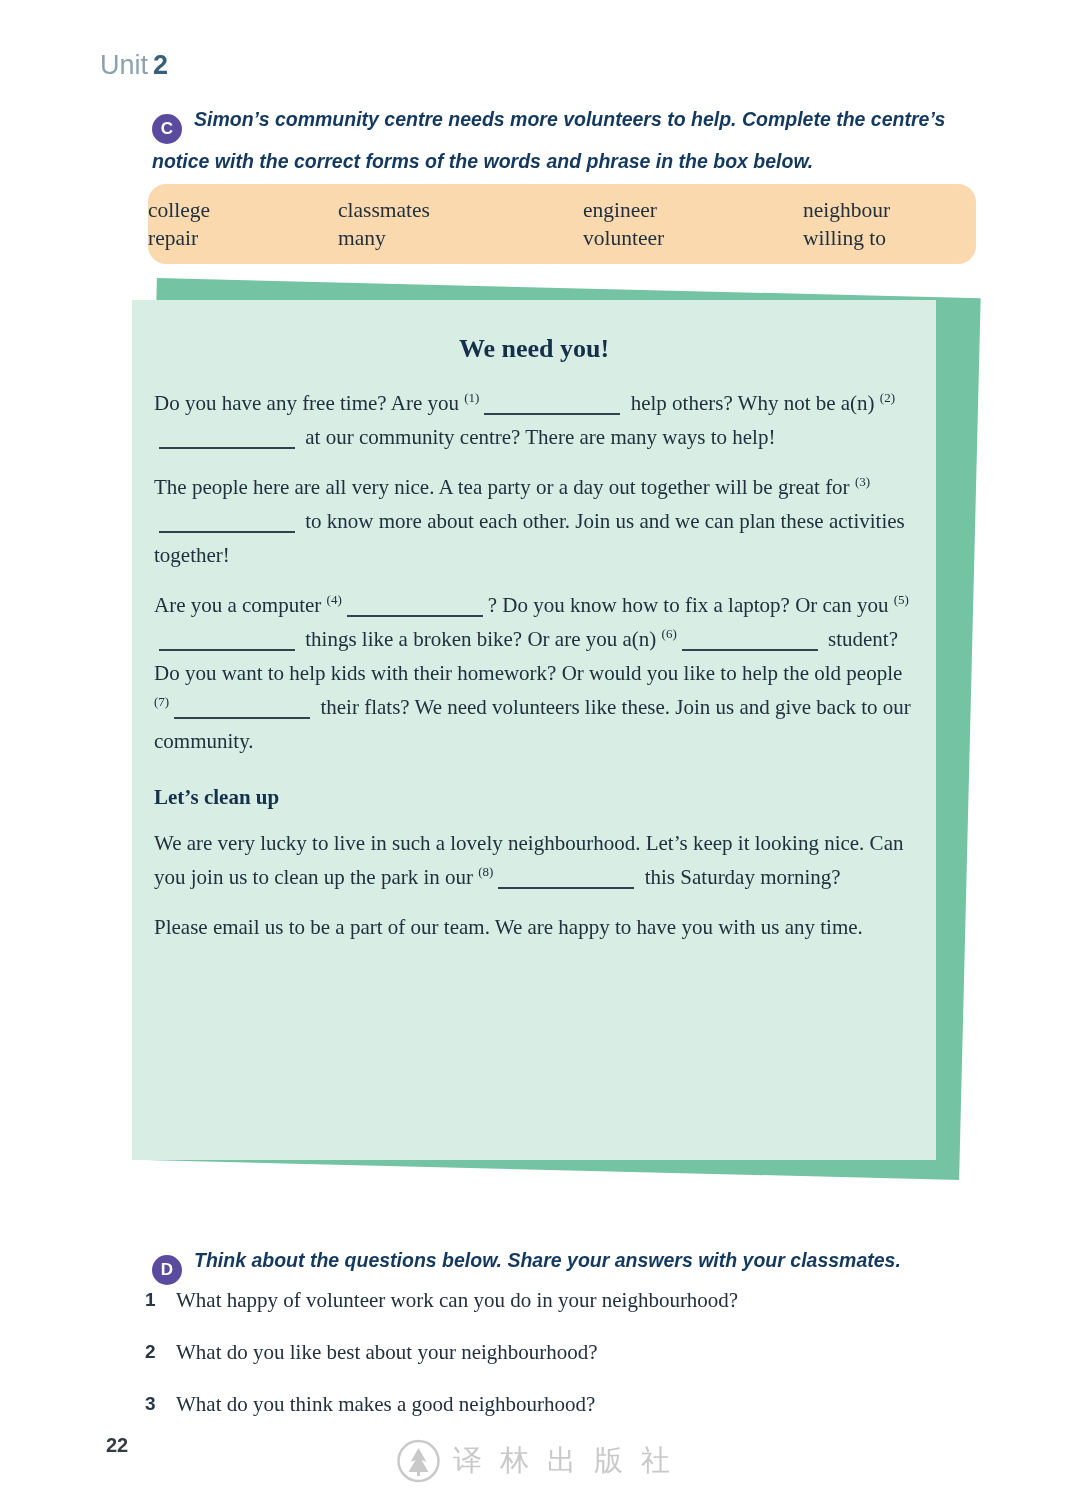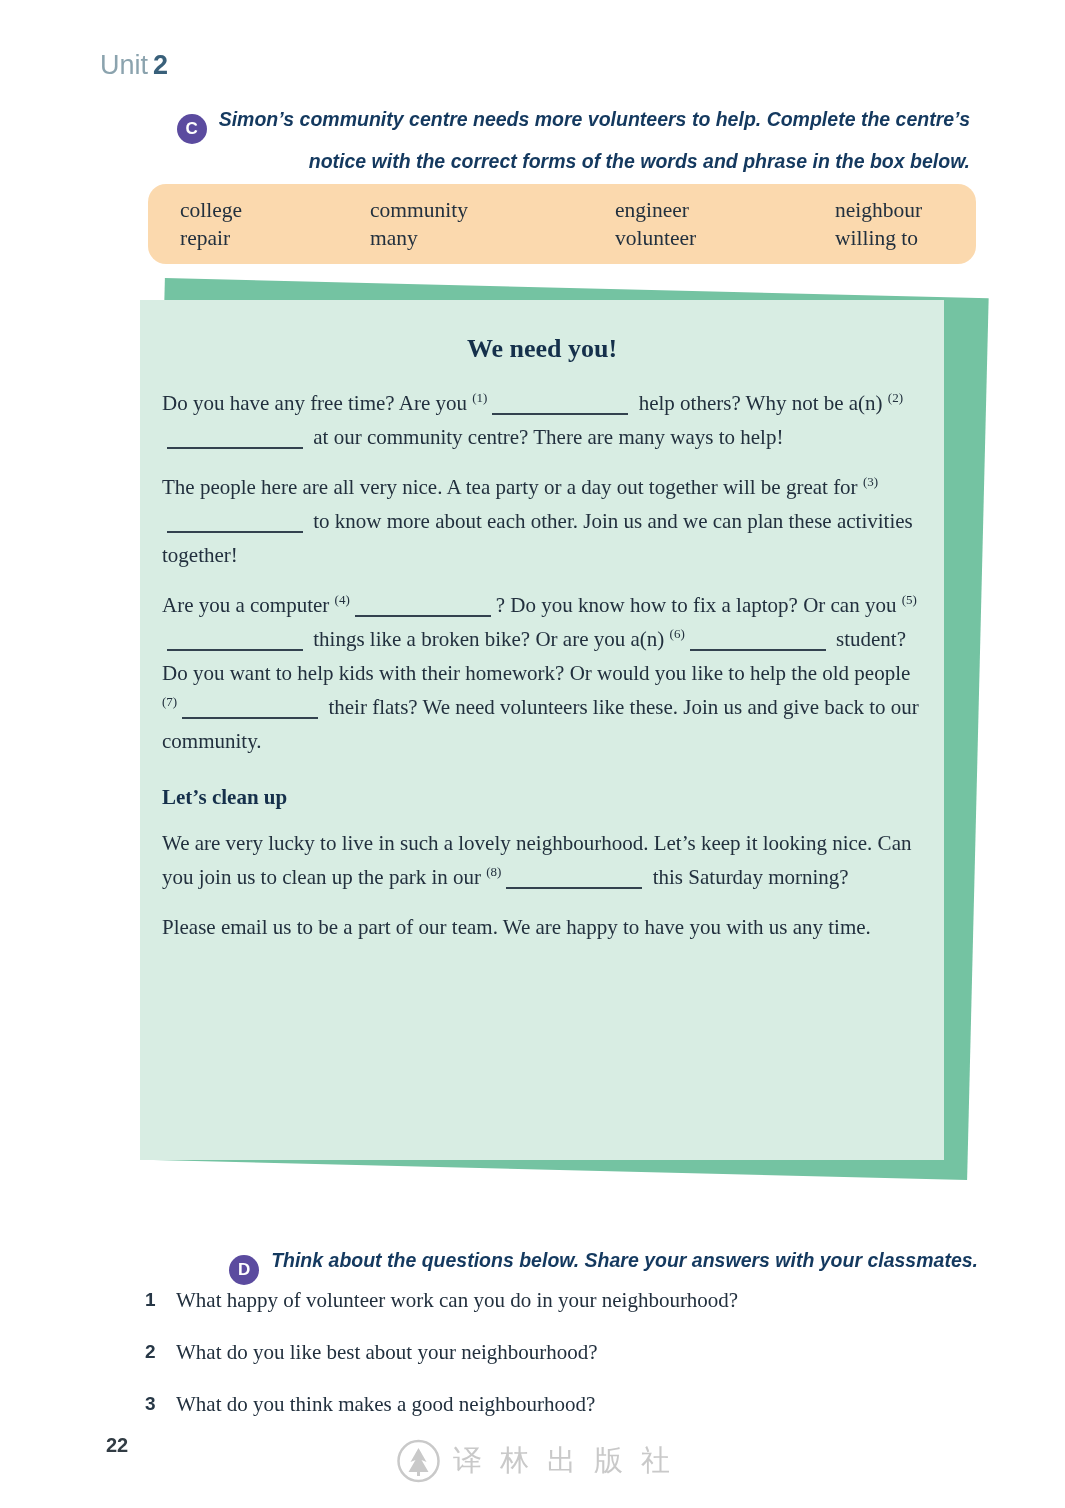--- a/index.html
+++ b/index.html
@@ -14,49 +14,48 @@
   
   .unit {
     position:absolute; left:100px; top:50px;
     font-family:"Liberation Sans", sans-serif; font-size:27px;
     color:var(--unit-label,#8ba3ae);
   }
   .unit .unit-num { color:var(--unit-number,#39607a); font-weight:700; margin-left:5px; }
 
   
   .exercise-head {
-    position:absolute; left:138px; width:832px; margin:0;
+    position:absolute; left:152px; width:832px; margin:0;
     font-family:"Liberation Sans", sans-serif; font-style:italic;
     font-size:19.5px; line-height:34px; font-weight:600;
     color:var(--ink-blue,#14395f);
-    text-align:right;
   }
   #c-head { top:102px; }
   #d-head { top:1236px; width:840px;margin-top:7px; }
   .badge {
     display:inline-flex; justify-content:center; align-items:center;
     width:30px; height:30px; border-radius:50%;
     background:var(--badge,#5b4b9f); color:#ffffff;
     font-style:normal; font-weight:700; font-size:17px;
     font-family:"Liberation Sans", sans-serif;
     margin-right:12px; vertical-align:-8px;
   }
 
   
   .word-box {
     position:absolute; left:148px; top:184px; width:828px; height:80px;
     background:var(--wordbox,#fbd9ae); border-radius:18px;
     display:grid; grid-template-columns:190px 245px 220px 1fr;
-    align-content:center; padding-left:32px;
+    align-content:center; 
     font-size:21.5px; color:var(--ink,#1d2c3c);
   }
   .wb-word { line-height:28px; }
 
   
-  .notice-wrap { position:absolute; left:140px; top:300px; width:804px; }
+  .notice-wrap { position:absolute; left:132px; top:300px; width:804px; }
   .notice-back {
     position:absolute; left:14px; right:-34px; top:-12px; bottom:-10px;
     background:var(--notice-back,#74c3a2);
     transform:rotate(1.4deg);
   }
   .notice {
     position:relative; background:var(--notice-bg,#d8ede3);
     padding:26px 22px 28px 22px; min-height:860px;
     font-size:21px; line-height:34px; color:var(--ink,#22303e);
   }
@@ -108,21 +107,21 @@
 <p class="exercise-head" id="c-head">
   <span class="badge">C</span><span>Simon’s community centre needs more volunteers to help. Complete the centre’s notice with the correct forms of the words and phrase in the box below.</span>
 </p>
 
 <div class="word-box">
     <div class="wb-col">
       <div class="wb-word">college</div>
       <div class="wb-word">repair</div>
     </div>
     <div class="wb-col">
-      <div class="wb-word">community</div>
+      <div class="wb-word">classmates</div>
       <div class="wb-word">many</div>
     </div>
     <div class="wb-col">
       <div class="wb-word">engineer</div>
       <div class="wb-word">volunteer</div>
     </div>
     <div class="wb-col">
       <div class="wb-word">neighbour</div>
       <div class="wb-word">willing to</div>
     </div>

